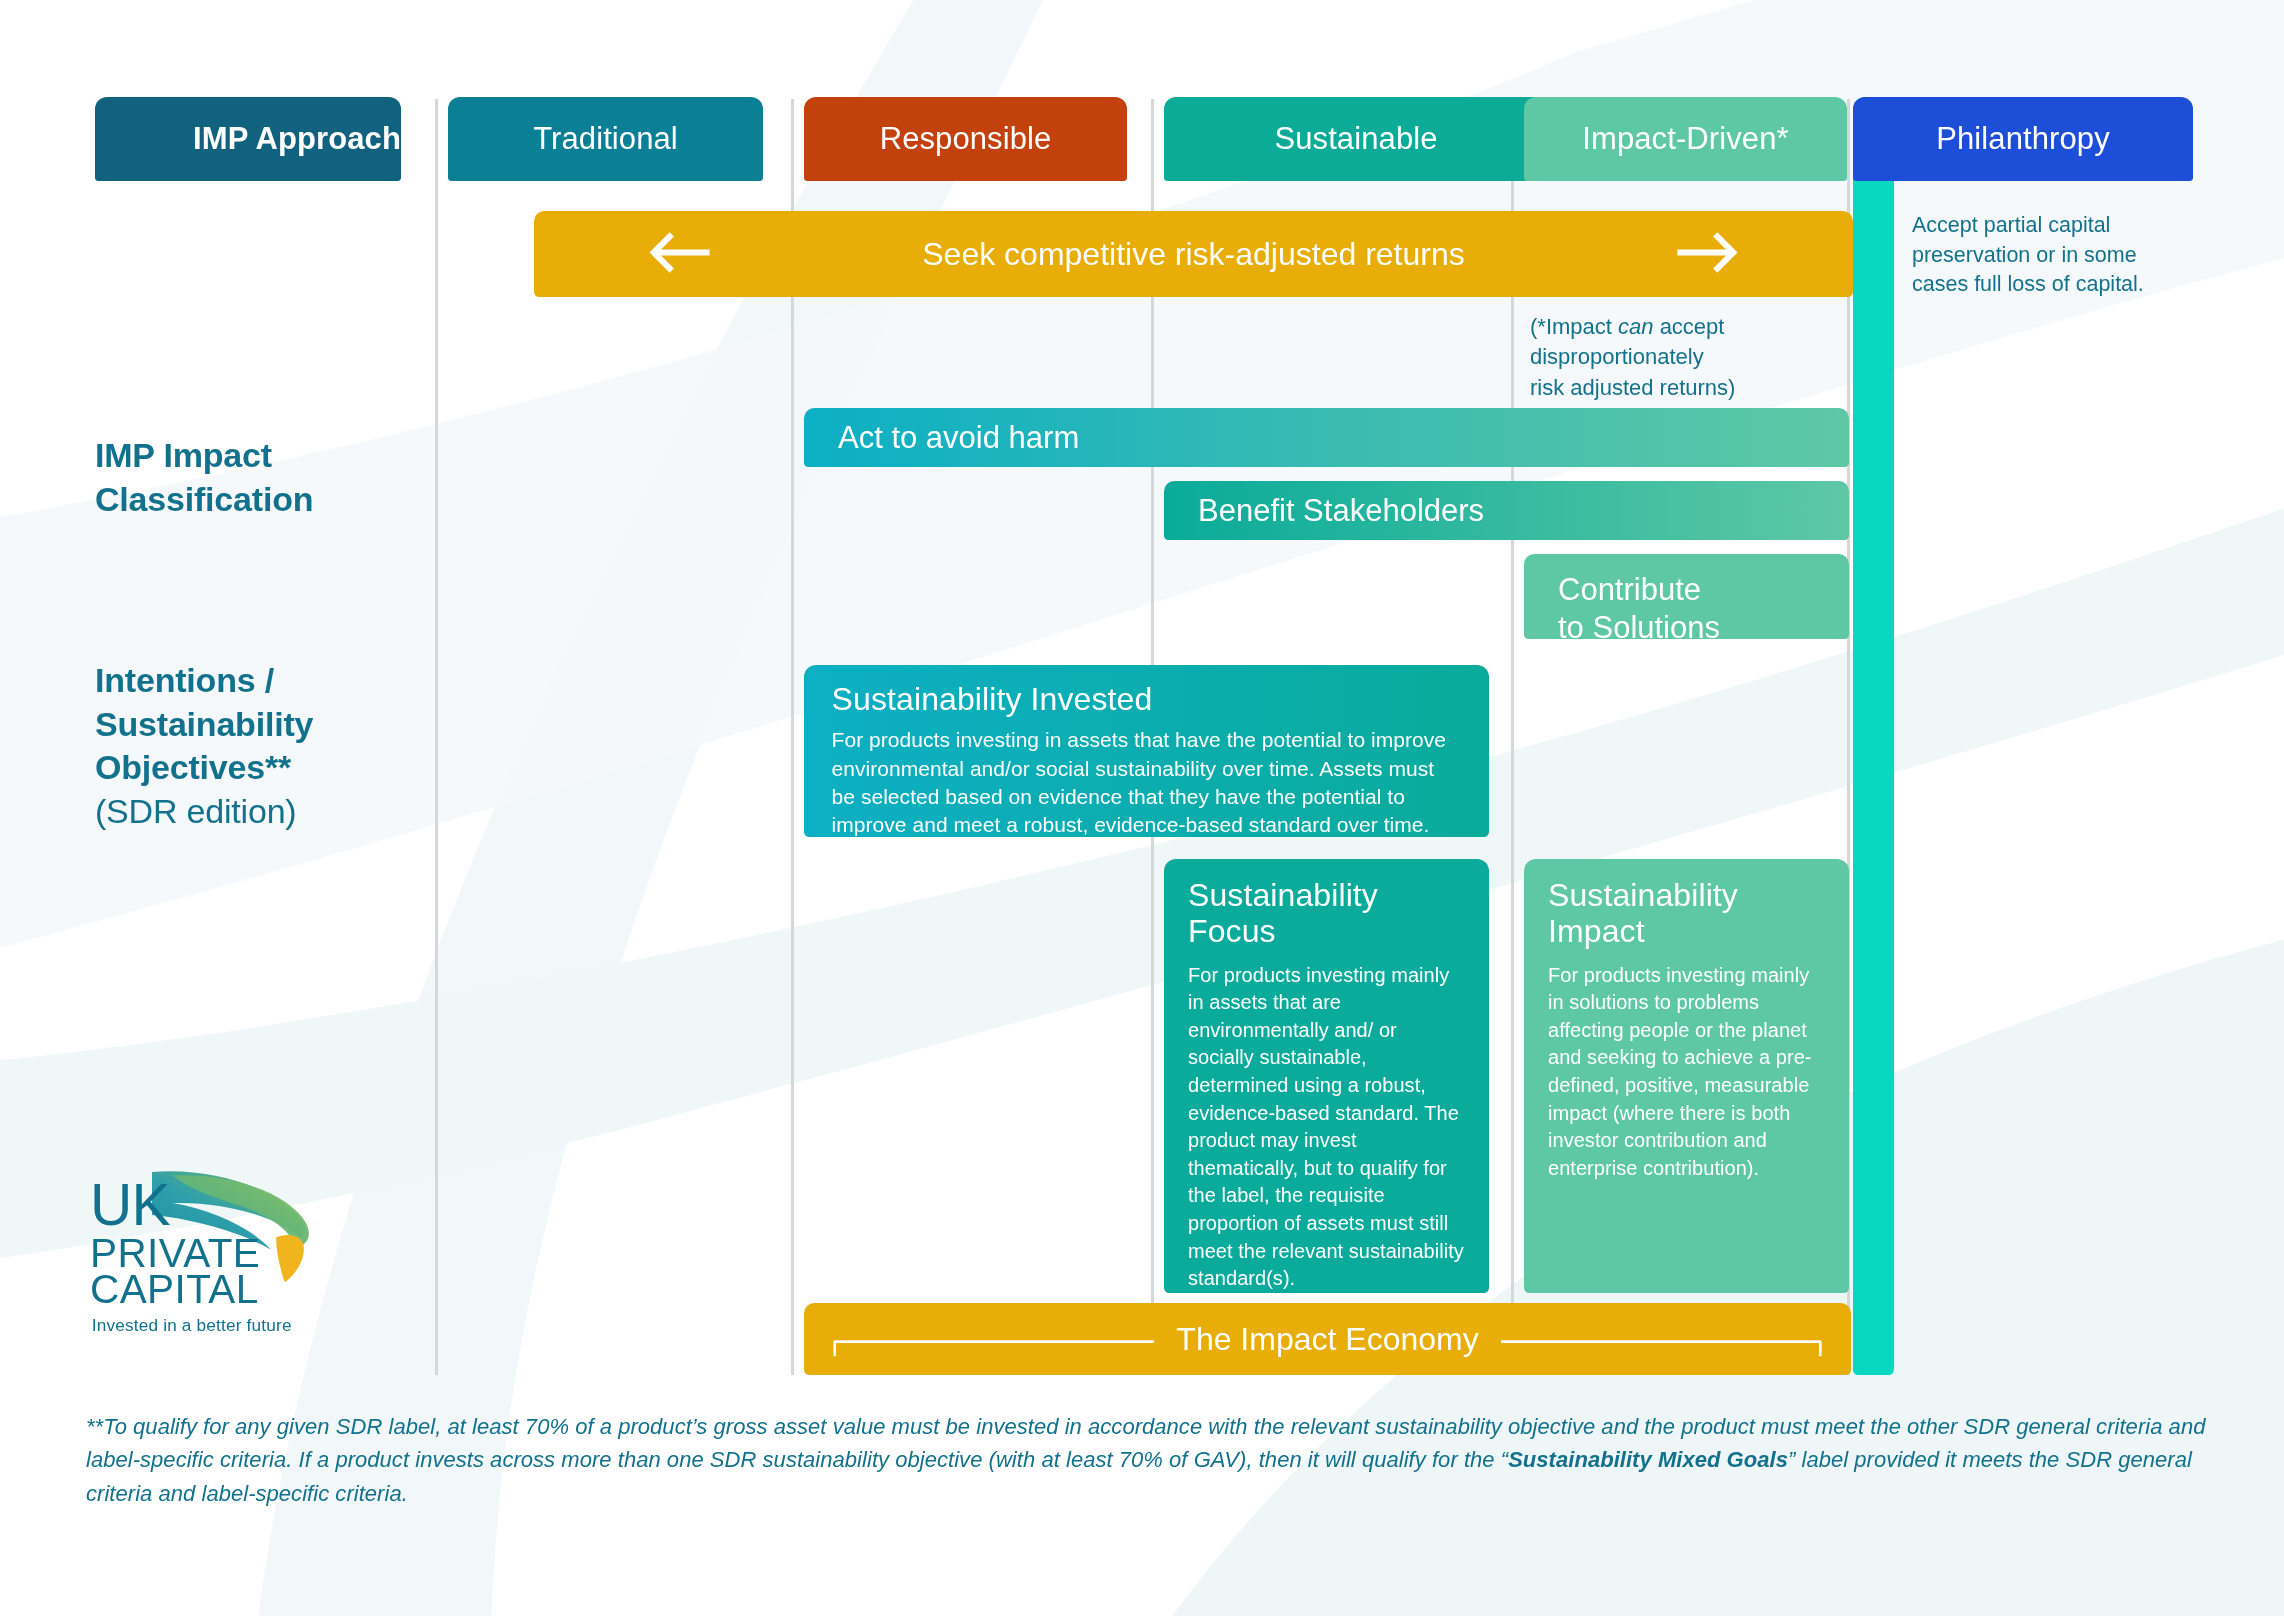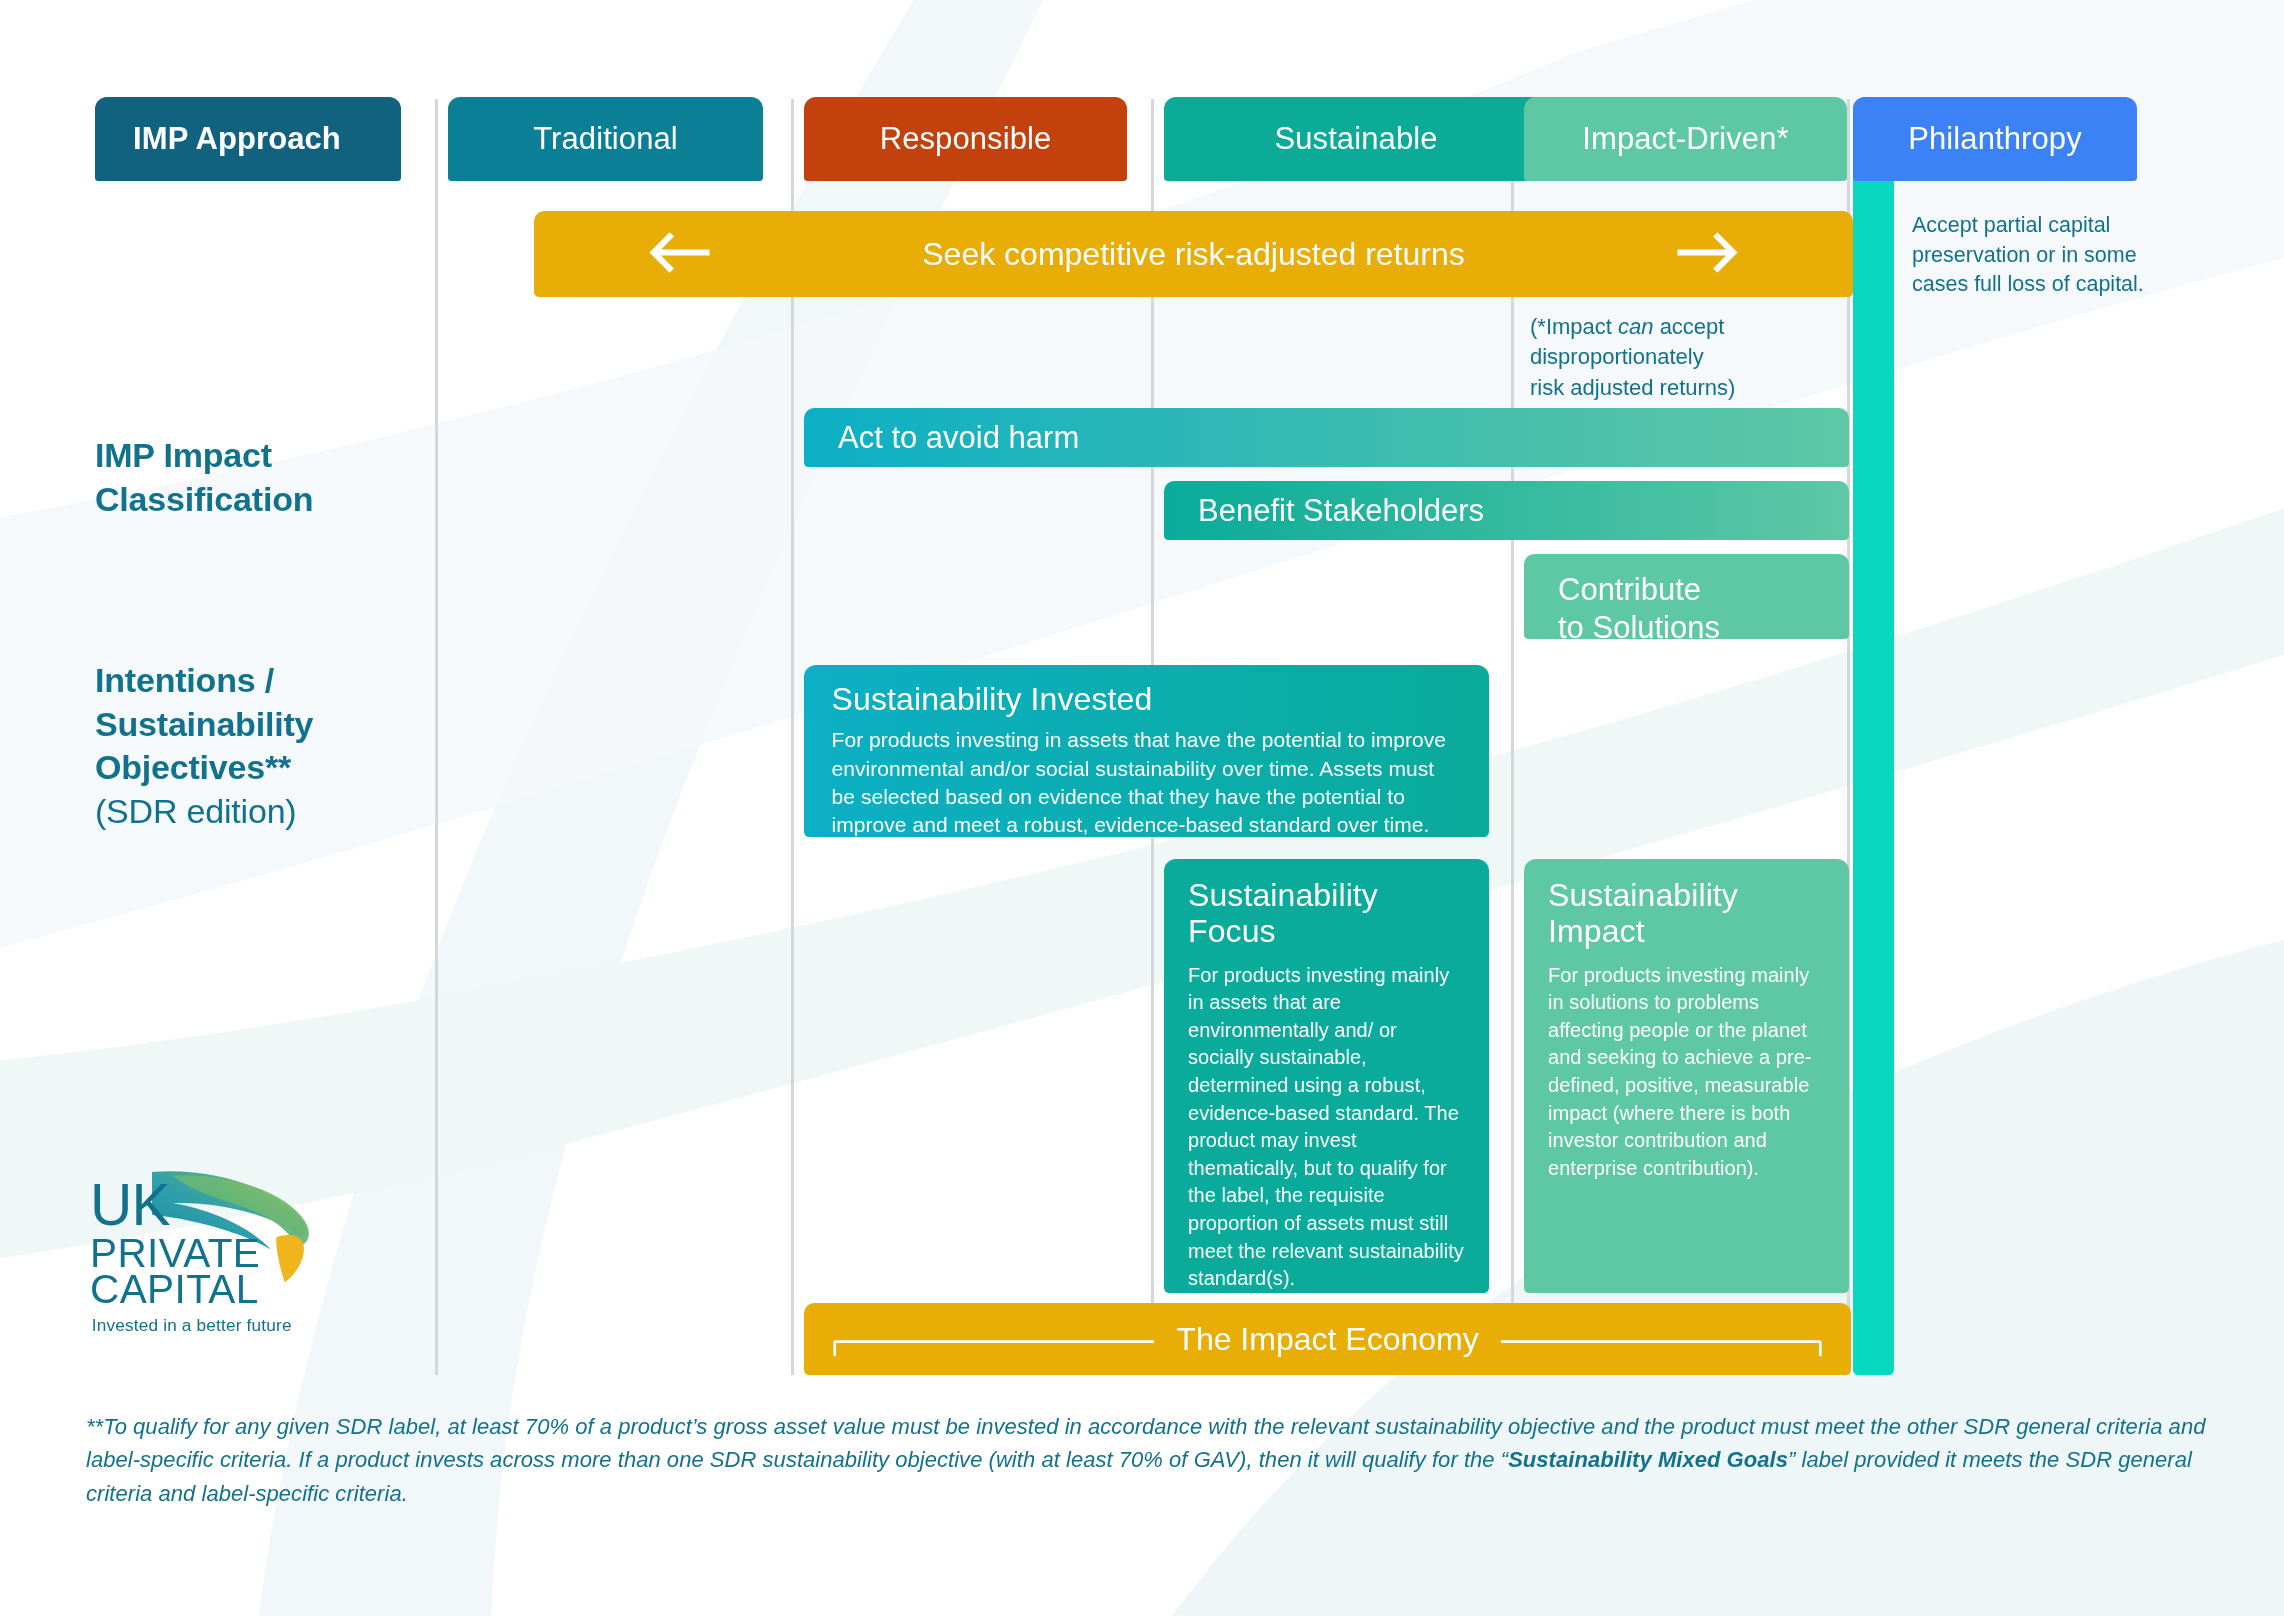--- a/index.html
+++ b/index.html
@@ -18,21 +18,21 @@
   .divider { position:absolute; width:2.6px; background:#d4d8d9; top:99px; height:1276px; }
 
   
   .hdr {
     position:absolute; top:97px; height:84px;
     border-radius:12px 12px 3.4px 3.4px;
     display:flex; align-items:center; justify-content:center;
     color:#fff; font-size:31px; font-weight:400;
     letter-spacing:0.1px;
   }
-  .hdr.left { justify-content:flex-start; padding-left:38px; font-weight:700; }
+  .hdr.left { justify-content:flex-end; padding-left:38px; font-weight:700; }
 
   
   .rowlabel {
     position:absolute; color:#12718c; font-weight:700;
     font-size:34px; line-height:1.28; letter-spacing:-0.2px;
   }
   .rowlabel .light { font-weight:400; }
 
   
   .yellowbar {
@@ -116,21 +116,21 @@
     <span>Responsible</span>
   </div>
   <div class="hdr" style="left:1164px;width:384px;background:#0cab98;">
     <span>Sustainable</span>
   </div>
   <div class="hdr" style="left:1524px;width:323px;background:#5ec8a5;">
     <span>Impact-Driven*</span>
   </div>
 
   <div class="phil-vert" style="left:1853px;top:97px;width:41px;height:1278px;border-radius:12px 0 5.2px 5.2px;"></div>
-  <div class="hdr" style="left:1853px;width:284px;background:#3b82f6;border-radius:12px 12px 3.4px 3.4px;">
+  <div class="hdr" style="left:1853px;width:340px;background:#1d4ed8;border-radius:12px 12px 3.4px 3.4px;">
     <span>Philanthropy</span>
   </div>
 
   <div class="rowlabel" style="left:95px;top:434px;width:328px;white-space:pre-line;">IMP Impact
 Classification</div>
 
   <div class="rowlabel" style="left:95px;top:659px;width:345px;">
     <span style="white-space:pre-line;">Intentions /
 Sustainability
 Objectives**</span><br>

